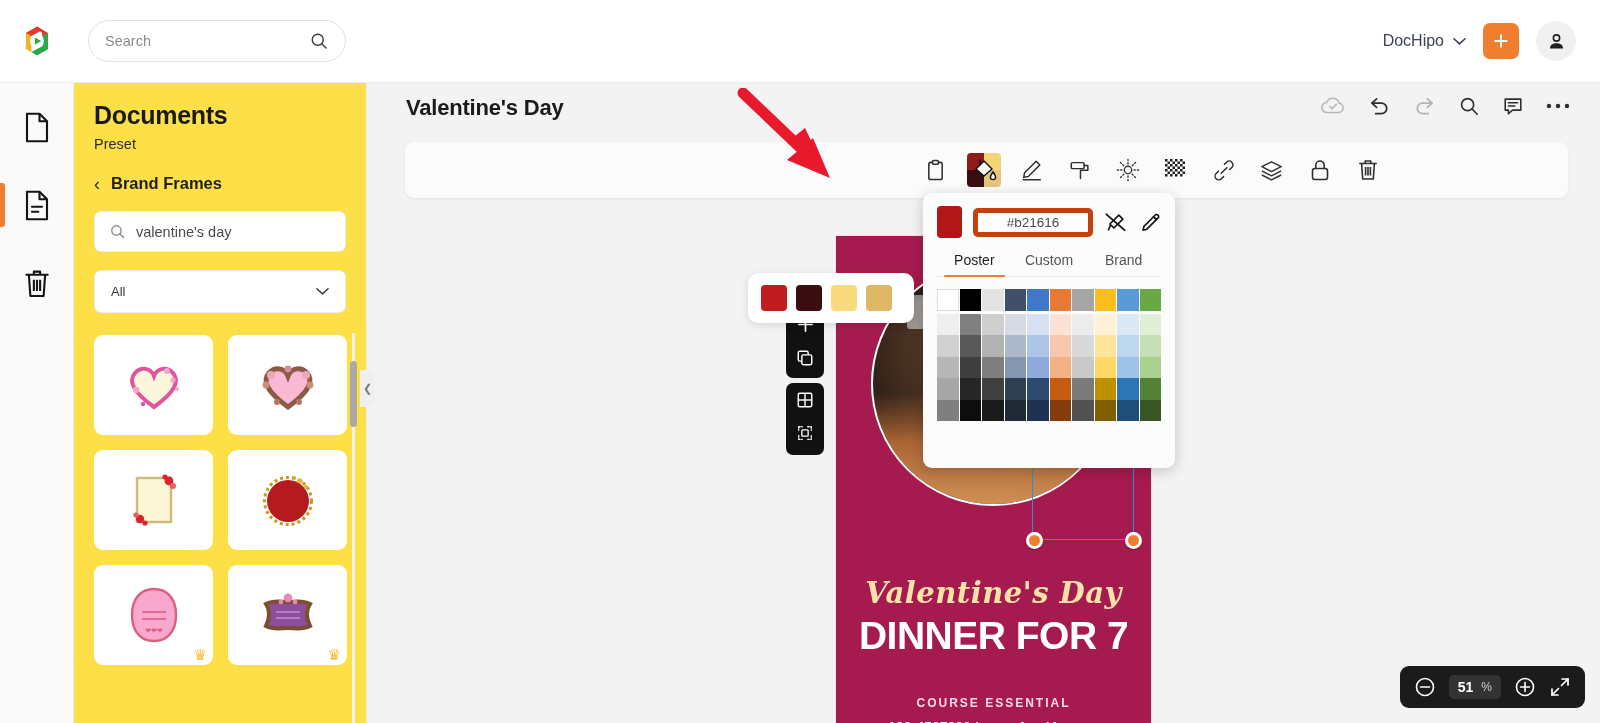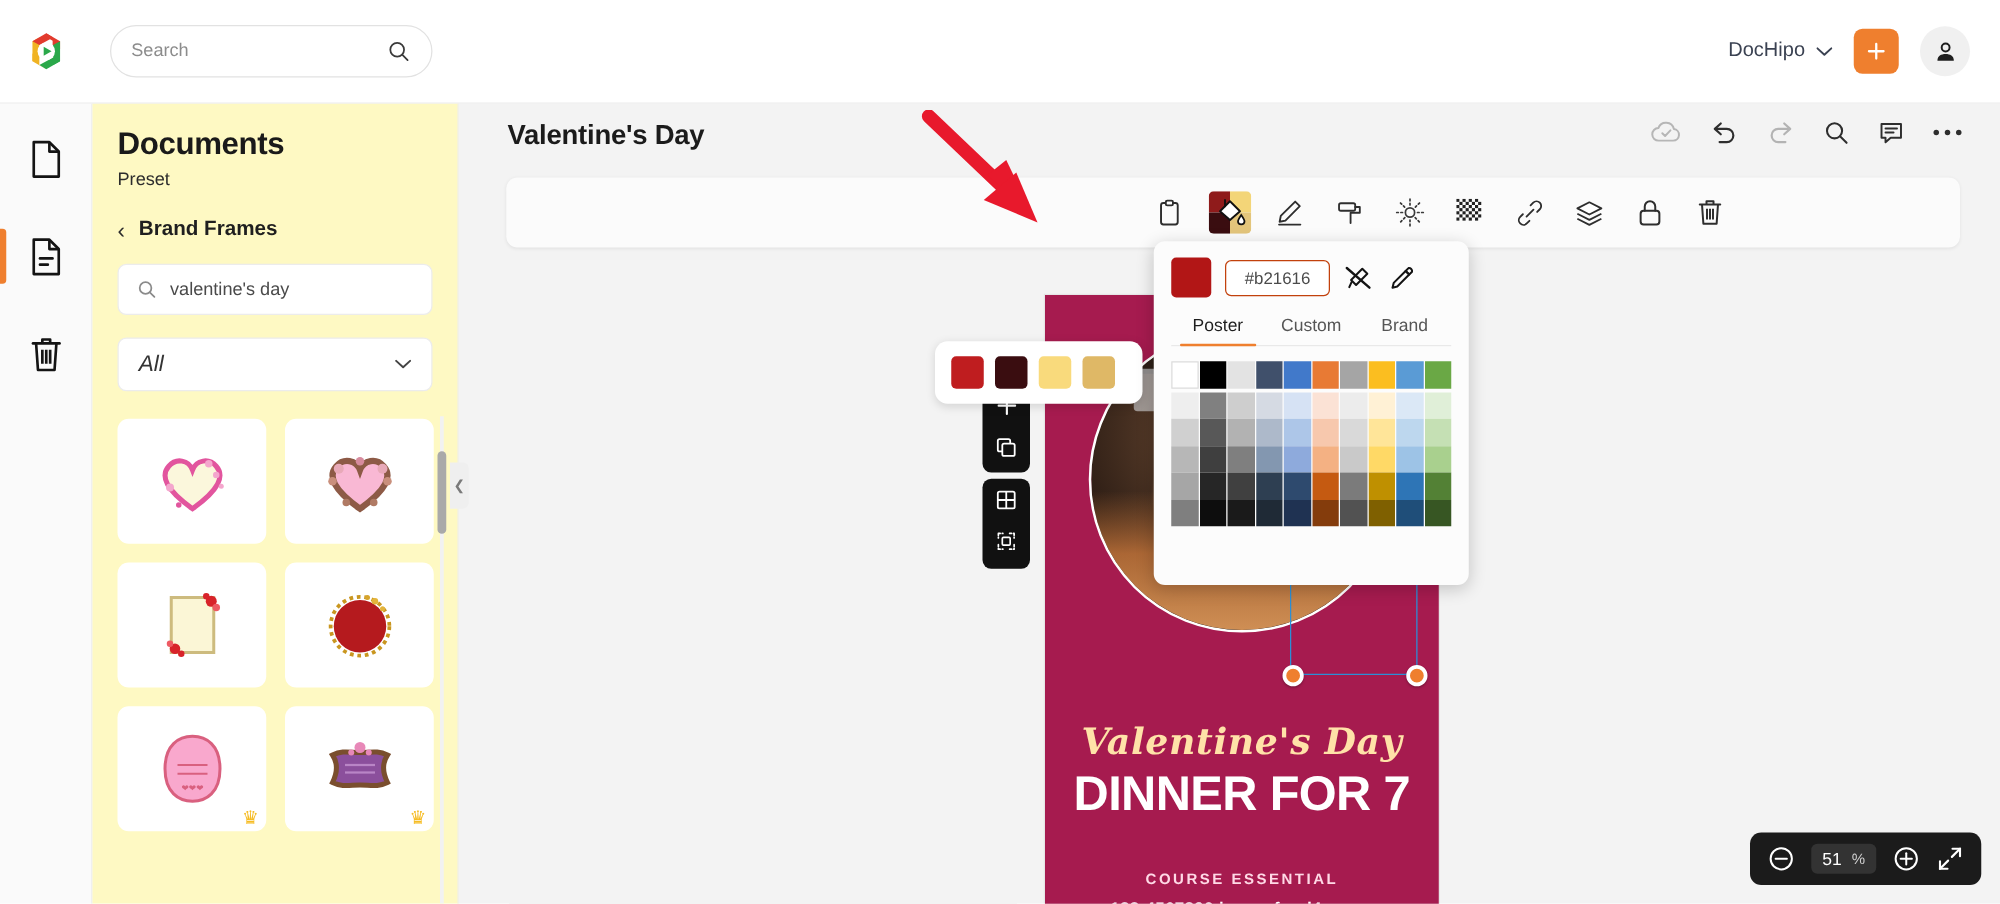--- a/index.html
+++ b/index.html
@@ -55,21 +55,21 @@
     position: relative; cursor: pointer;
   }
   .rail-item.active::before {
     content: ""; position: absolute; left: 0; top: 4px; width: 5px; height: 44px;
     background: #ef7f2e; border-radius: 0 3px 3px 0;
   }
 
   
   .panel {
     position: absolute; left: 74px; top: 83px; width: 293px; height: 640px;
-    background: #fef9c3; border-right: 1px solid #ededed; padding: 18px 0 0 0;
+    background: #fde047; border-right: 1px solid #ededed; padding: 18px 0 0 0;
     overflow: hidden;
   }
   .panel-title { font-size: 25px; font-weight: bold; color: #1a1a1a; padding: 0 20px; letter-spacing: -0.3px;}
   .panel-sub { font-size: 14.5px; color: #2c2c2c; padding: 6px 20px 0 20px; }
   .panel-back {
     display: flex; align-items: center; gap: 11px; padding: 22px 20px 0 20px;
     cursor: pointer;
   }
   .panel-back .chev { font-size: 18px; color: #2b2b2b; line-height: 1; }
   .panel-back .lbl { font-size: 16.5px; font-weight: bold; color: #1f1f1f; }
@@ -79,21 +79,21 @@
   }
   .panel-search input {
     flex: 1; border: none; outline: none; font-size: 14.5px; color: #4a4a4a;
     font-family: "Liberation Sans", sans-serif; background: transparent;
   }
   .panel-filter {
     margin: 18px 20px 0 20px; height: 43px; background: #fff; border: 1px solid #ececec;
     border-radius: 7px; display: flex; align-items: center; justify-content: space-between;
     padding: 0 16px; cursor: pointer;
   }
-  .panel-filter .val { font-size: 18px; color: #343434; font-style: italic; }
+  .panel-filter .val { font-size: 13px; color: #343434; }
   .thumb-grid {
     margin: 22px 20px 0 20px; display: grid; grid-template-columns: 1fr 1fr;
     gap: 15px; width: 253px;
   }
   .thumb {
     width: 119px; height: 100px; background: #fff; border-radius: 9px;
     display: flex; align-items: center; justify-content: center; position: relative;
     cursor: pointer;
   }
   .crown {
@@ -163,21 +163,21 @@
 
   
   .picker {
     position: absolute; left: 556px; top: 110px; width: 252px; height: 275px;
     background: #fcfcfc; border-radius: 9px; box-shadow: 0 3px 14px rgba(0,0,0,.2);
     z-index: 40; padding: 13px 14px 0 14px;
   }
   .picker-head { display: flex; align-items: center; gap: 11px; }
   .picker-color { width: 32px; height: 32px; background: #b21616; border-radius: 4px; }
   .hex-input {
-    width: 84px; height: 29px; background: #fff; border: 1px solid #c2410c; border-radius: 5px;
+    width: 120px; height: 29px; background: #fff; border: 5px solid #c2410c; border-radius: 5px;
     font-size: 13.5px; color: #4b4b4b; text-align: center; outline: none;
     font-family: "Liberation Sans", sans-serif;
   }
   .picker-head .ico { cursor: pointer; display: flex; align-items: center; }
   .picker-tabs {
     display: flex; align-items: flex-end; gap: 0; margin-top: 14px;
     border-bottom: 1px solid #e9e9e9; padding-bottom: 0;
   }
   .ptab {
     font-size: 14px; color: #555; padding: 0 0 8px 0; cursor: pointer; text-align: center;
@@ -264,21 +264,21 @@
   
   .zoomctl {
     position: absolute; right: 15px; bottom: 15px; height: 42px; background: #1b1b1b;
     border-radius: 9px; display: flex; align-items: center; gap: 13px; padding: 0 14px;
   }
   .zoomctl .zb { cursor: pointer; display: flex; align-items: center; }
   .zoom-val {
     background: #333; border-radius: 5px; height: 24px; display: flex; align-items: center;
     gap: 8px; padding: 0 9px;
   }
-  .zoom-val .n { color: #fff; font-size: 14px; font-weight: normal; }
+  .zoom-val .n { color: #fff; font-size: 14px; font-weight: bold; }
   .zoom-val .p { color: #cfcfcf; font-size: 12px; }
 
   
   .arrow-svg { position: absolute; left: 735px; top: 88px; z-index: 60; pointer-events: none; }
 </style>
 </head>
 <body>
 
 <div class="app">
 

